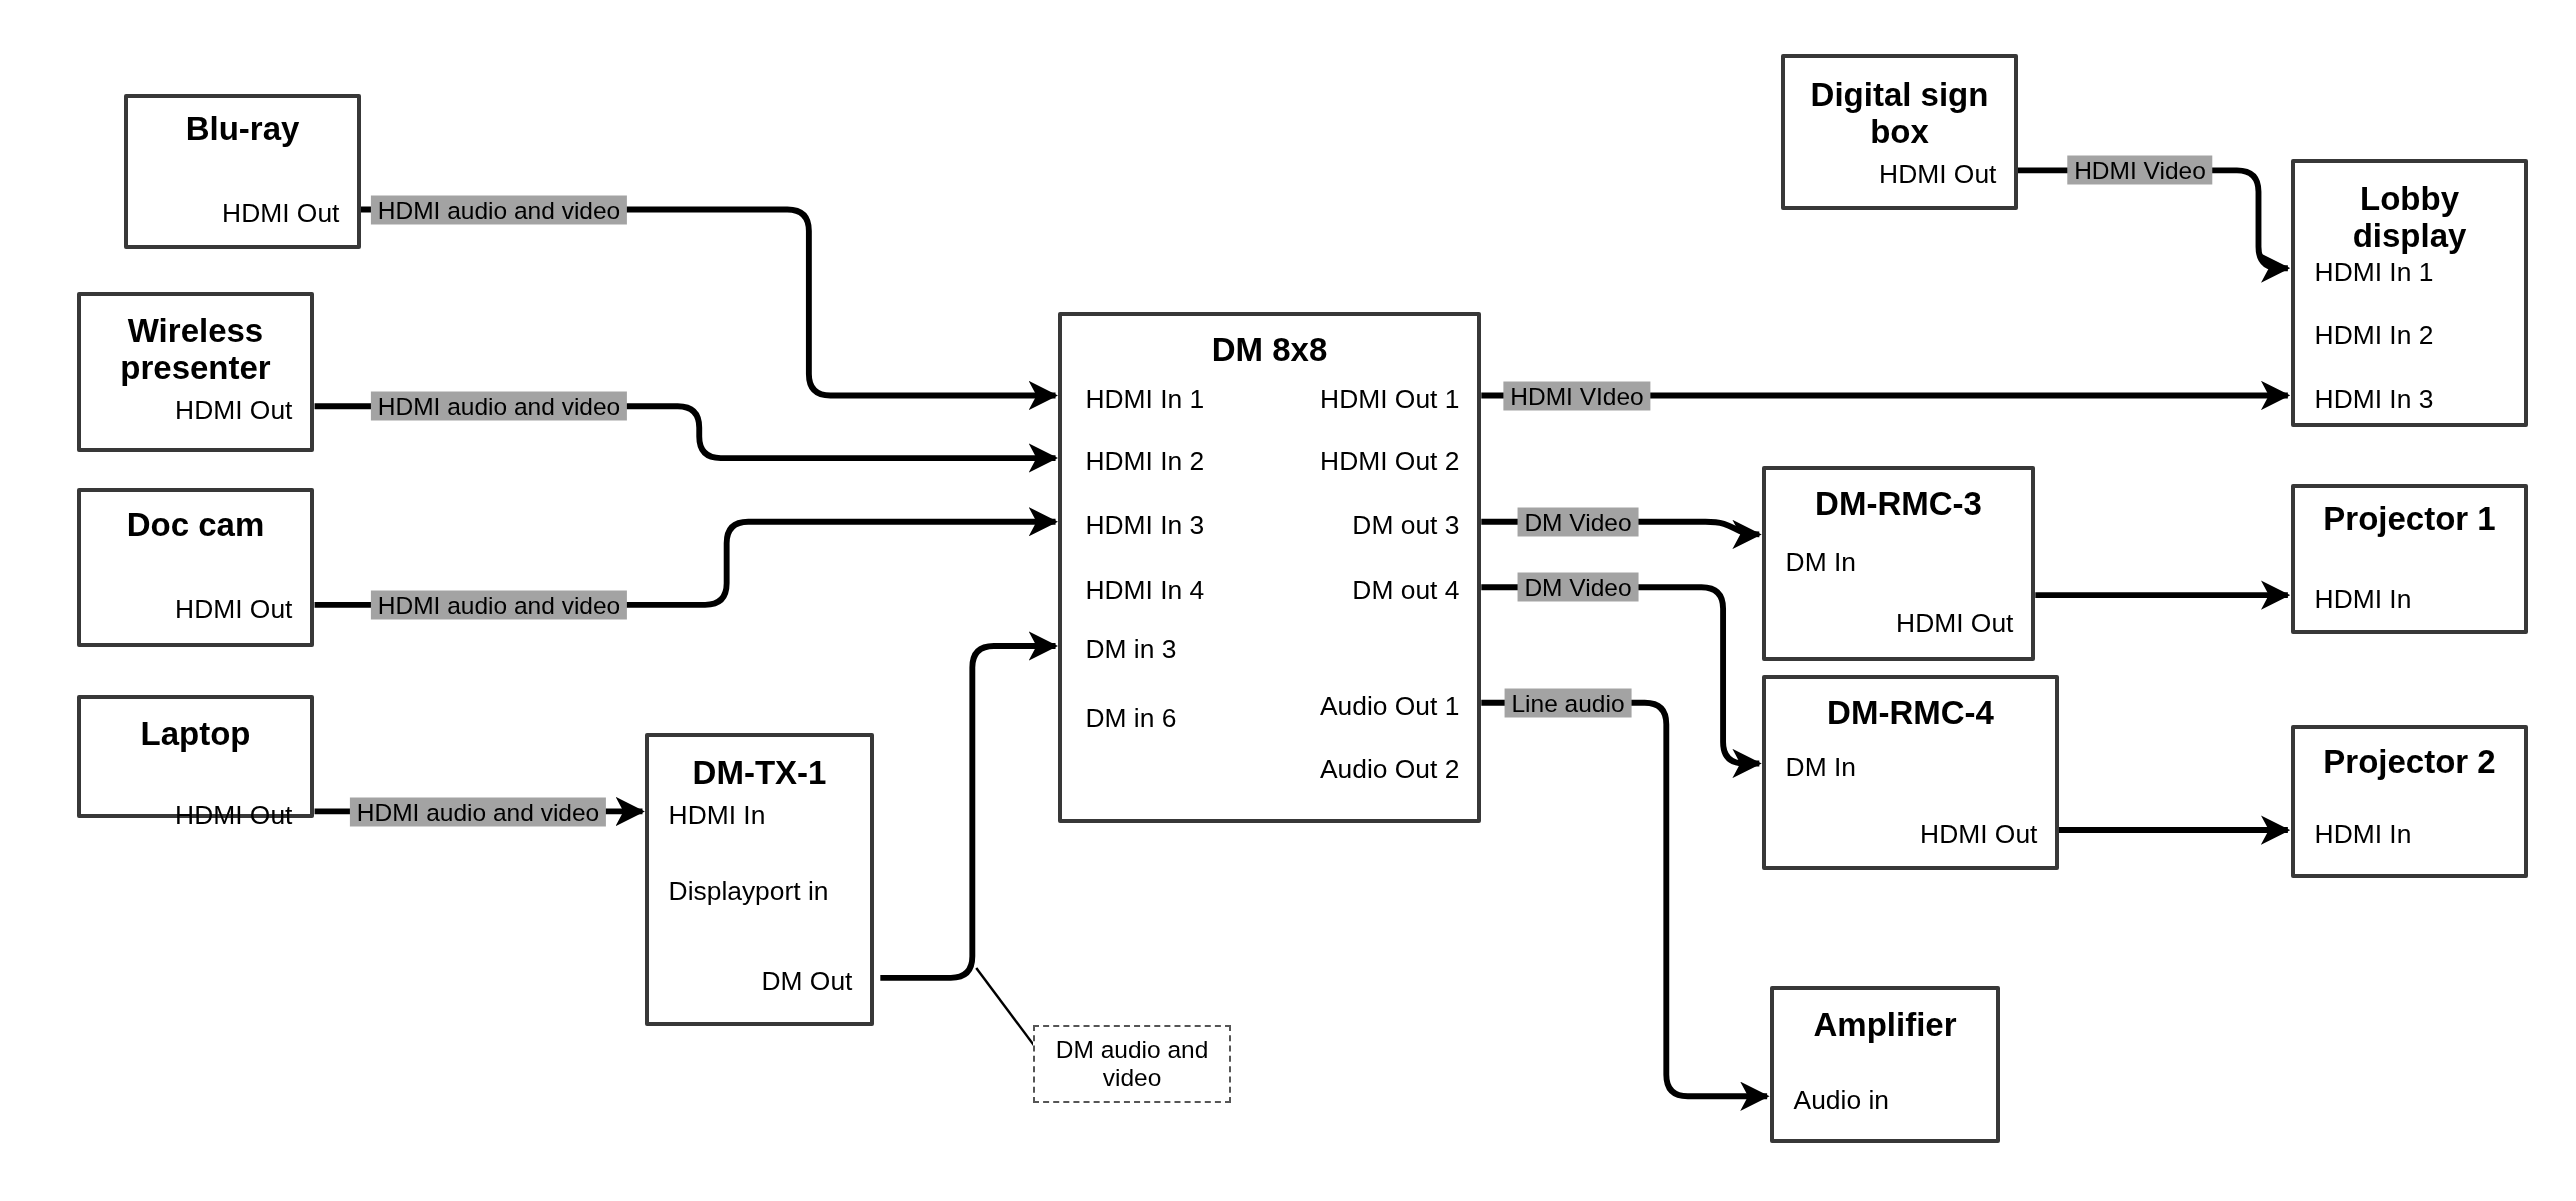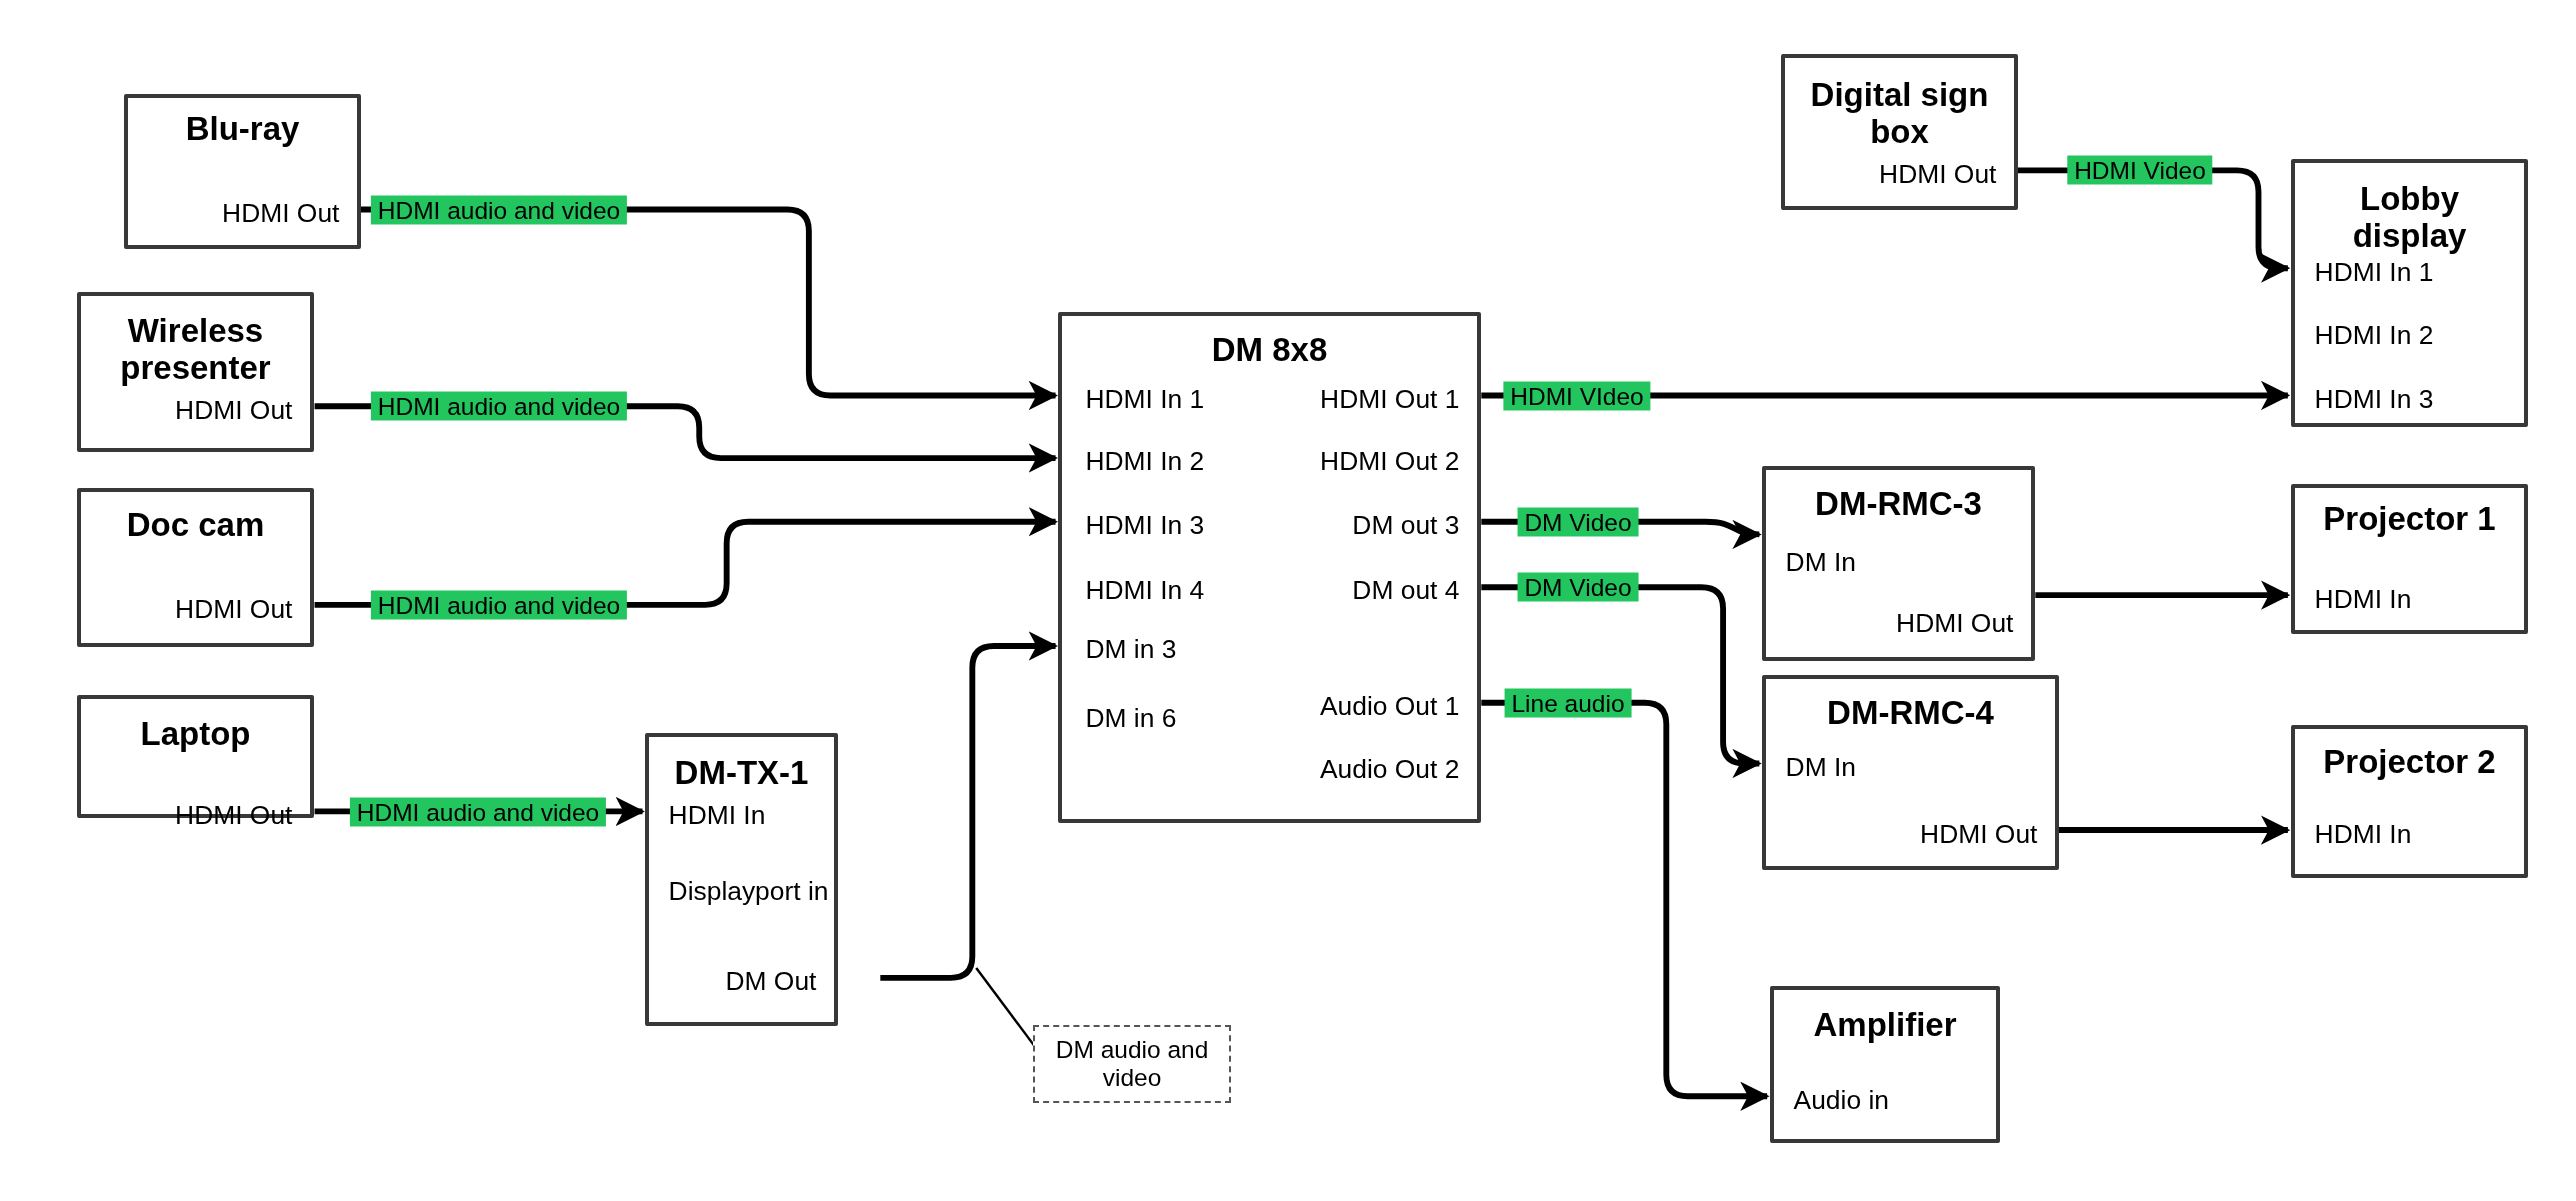--- a/index.html
+++ b/index.html
@@ -22,21 +22,21 @@
   .w170 .inner {display:inline-block; max-width:171px;}
   .port {
     position:absolute; height:31px; line-height:31px;
     font-size:26.4px; white-space:nowrap; color:#000;
   }
   .pl {left:19.6px;}
   .pl2 {left:23.5px;}
   .pr {right:17.6px;}
   .elabel {
     position:absolute; transform:translate(-50%,-50%);
-    background:#22c55e; padding:0 6.9px; font-size:24.5px; line-height:29px;
+    background:#a3a3a3; padding:0 6.9px; font-size:24.5px; line-height:29px;
     white-space:nowrap; color:#000;
   }
   .note {
     position:absolute; left:1033px; top:1025px; width:198px; height:78px;
     border:2px dashed #555; box-sizing:border-box; background:#ffffff;
     display:flex; align-items:center; justify-content:center;
     text-align:center; font-size:24.5px; line-height:28px; color:#000;
   }
   .note .inner {display:inline-block; max-width:166px;}
 </style>
@@ -79,21 +79,21 @@
   <div class="node" style="left:77px; top:488px; width:237px; height:159px;">
     <div class="title" style="top:13.7px">Doc cam</div>
     <div class="port pr" style="top:102px">HDMI Out</div>
   </div>
 
   <div class="node" style="left:77px; top:695px; width:237px; height:123px;">
     <div class="title" style="top:15.7px">Laptop</div>
     <div class="port pr" style="top:101px">HDMI Out</div>
   </div>
 
-  <div class="node" style="left:645px; top:733px; width:193px; height:293px;">
+  <div class="node" style="left:645px; top:733px; width:229px; height:293px;">
     <div class="title" style="top:16.6px">DM-TX-1</div>
     <div class="port pl" style="top:63px">HDMI In</div>
     <div class="port pl" style="top:139px">Displayport in</div>
     <div class="port pr" style="top:229px">DM Out</div>
   </div>
 
   <div class="node" style="left:1058px; top:312px; width:423px; height:511px;">
     <div class="title" style="top:14.7px">DM 8x8</div>
     <div class="port pl2" style="top:68px">HDMI In 1</div>
     <div class="port pl2" style="top:130px">HDMI In 2</div>

